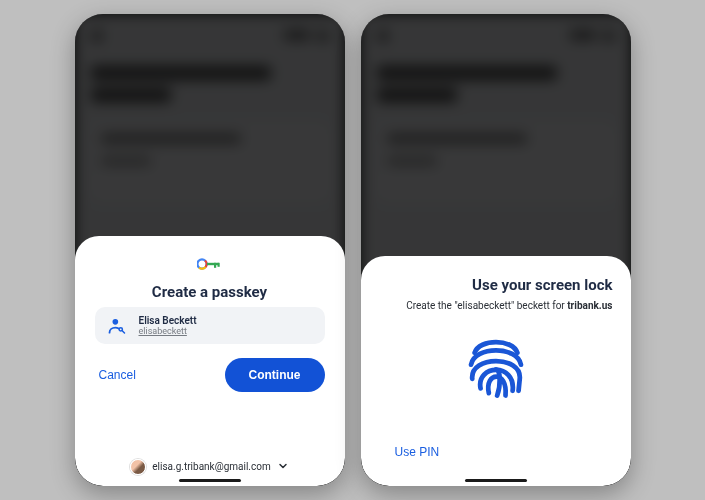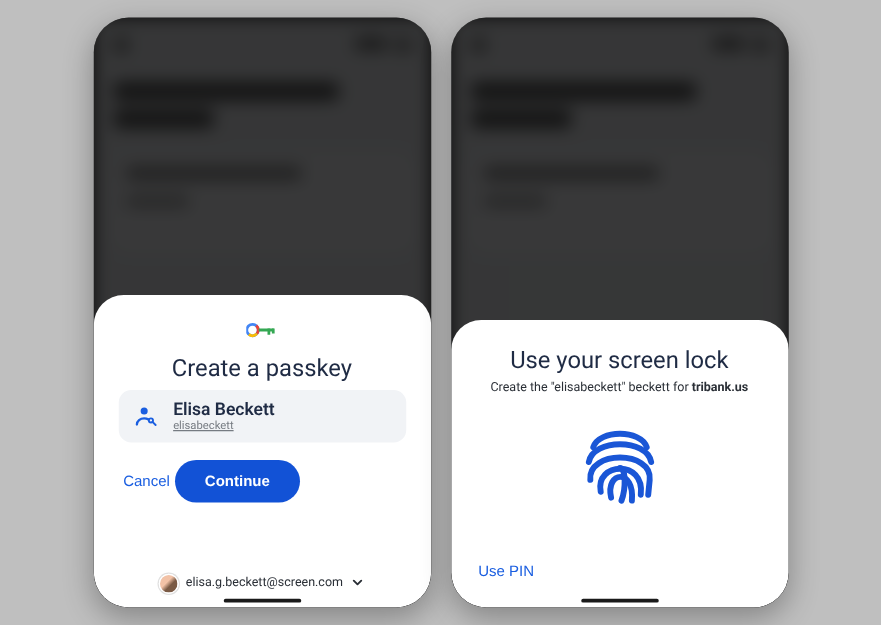--- a/index.html
+++ b/index.html
@@ -49,53 +49,54 @@
       right: 0;
       bottom: 0;
       background: #fff;
       border-radius: 24px 24px 28px 28px;
       padding: 20px 18px 8px;
       display: flex;
       flex-direction: column;
       align-items: stretch;
     }
     .passkey-sheet { height: 250px; }
-    .lock-sheet { height: 230px; }
+    .lock-sheet { height: 230px; align-items: flex-end; }
     .passkey-logo {
       align-self: center;
       margin-bottom: 8px;
     }
     .title {
       text-align: center;
-      font-size: 19px;
+      font-size: 15px;
       color: #1f2b44;
-      font-weight: 400;
+      font-weight: 700;
       margin-bottom: 6px;
     }
     .subtitle {
       text-align: center;
       font-size: 10px;
       color: #2a2f36;
       margin-bottom: 14px;
     }
     .subtitle .bold { font-weight: 700; }
     .account-card {
       background: #f1f3f6;
       border-radius: 10px;
       padding: 8px 12px;
       display: flex;
       align-items: center;
       gap: 12px;
       margin: 0 2px 14px;
     }
     .account-icon-wrap { width: 20px; display: flex; justify-content: center; }
-    .account-name { font-size: 14px; font-weight: 600; color: #1f2b44; }
+    .account-name { font-size: 10px; font-weight: 600; color: #1f2b44; }
     .account-username { font-size: 9px; color: #767b82; text-decoration: underline; }
     .actions {
       display: flex;
+      justify-content: space-between;
       align-items: center;
       margin: 0 2px;
     }
     .btn-text {
       background: none;
       border: none;
       color: #1a5ee0;
       font-size: 12px;
       font-weight: 500;
       cursor: pointer;
@@ -137,21 +138,21 @@
       transform: translateX(-50%);
       width: 62px;
       height: 3px;
       border-radius: 3px;
       background: #1a1a1a;
     }
     .fingerprint {
       align-self: center;
       margin: 4px 0 28px;
     }
-    .lock-sheet .btn-text { align-self: flex-start; margin-left: 0; }
+    .lock-sheet .btn-text { align-self: flex-start; margin-left: 12px; }
   </style>
 </head>
 <body>
 
 <div class="phone">
   <div class="backdrop">
     <div class="bd-header">
       <div class="bd-circle"></div>
       <div class="bd-right">
           <div class="bd-bar"></div>
@@ -195,21 +196,21 @@
       </div>
     </div>
 
     <div class="actions">
       <button class="btn-text">Cancel</button>
       <button class="btn-primary">Continue</button>
     </div>
 
     <div class="google-account">
       <span class="avatar"></span>
-      <span class="email">elisa.g.beckett@screen.com</span>
+      <span class="email">elisa.g.tribank@gmail.com</span>
       <span class="chevron">
         <svg width="12" height="12" viewBox="0 0 12 12">
             <path d="M3 4.5l3 3 3-3" stroke="#2a2f36" stroke-width="1.5" fill="none" stroke-linecap="round" stroke-linejoin="round"></path>
           </svg>
       </span>
     </div>
     <div class="home-indicator"></div>
   </div>
 </div>
 

